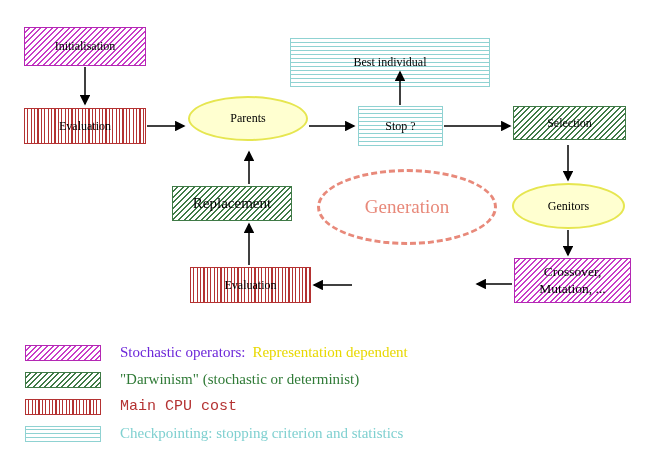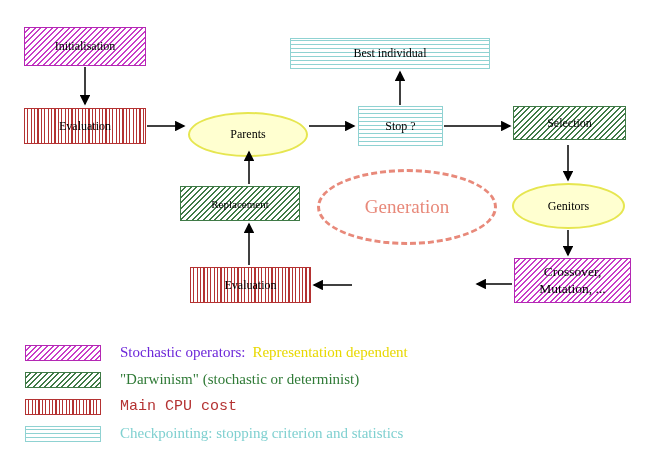--- a/index.html
+++ b/index.html
@@ -96,29 +96,29 @@
 <div class="stage">
 
   <div class="node p-magenta" style="left:24px; top:27px; width:122px; height:39px;">
     <span>Initialisation</span>
   </div>
 
   <div class="node p-red" style="left:24px; top:108px; width:122px; height:36px;">
     <span>Evaluation</span>
   </div>
 
-  <div class="node ellipse" style="left:188px; top:112px; width:120px; height:45px;">
+  <div class="node ellipse" style="left:188px; top:96px; width:120px; height:45px;">
     <span>Parents</span>
   </div>
 
   <div class="node p-cyan" style="left:358px; top:106px; width:85px; height:40px;">
     <span>Stop ?</span>
   </div>
 
-  <div class="node p-cyan" style="left:290px; top:38px; width:200px; height:31px;">
+  <div class="node p-cyan" style="left:290px; top:38px; width:200px; height:49px;">
     <span>Best individual</span>
   </div>
 
   <div class="node p-green" style="left:513px; top:106px; width:113px; height:34px;">
     <span>Selection</span>
   </div>
 
   <div class="node p-magenta two-line" style="left:514px; top:258px; width:117px; height:45px;">
     <span>Crossover,</span>
     <span>Mutation, ...</span>
@@ -126,21 +126,21 @@
 
   <div class="node ellipse" style="left:512px; top:183px; width:113px; height:46px;">
     <span>Genitors</span>
   </div>
 
 
   <div class="node p-red" style="left:190px; top:267px; width:121px; height:36px;">
     <span>Evaluation</span>
   </div>
 
-  <div class="node p-green" style="left:180px; top:186px; width:120px; height:35px; font-size:11px;align-items:center;">
+  <div class="node p-green" style="left:172px; top:186px; width:120px; height:35px; font-size:15px;align-items:center;">
     <span>Replacement</span>
   </div>
 
   <div class="gen-ellipse" style="left:317px; top:169px; width:180px; height:76px;">
     <span>Generation</span>
   </div>
 
   <svg class="arrows" width="662" height="471">
     <defs>
       <marker id="arrow" viewBox="0 0 10 10" refX="8.5" refY="5" markerWidth="7" markerHeight="7" orient="auto-start-reverse">

